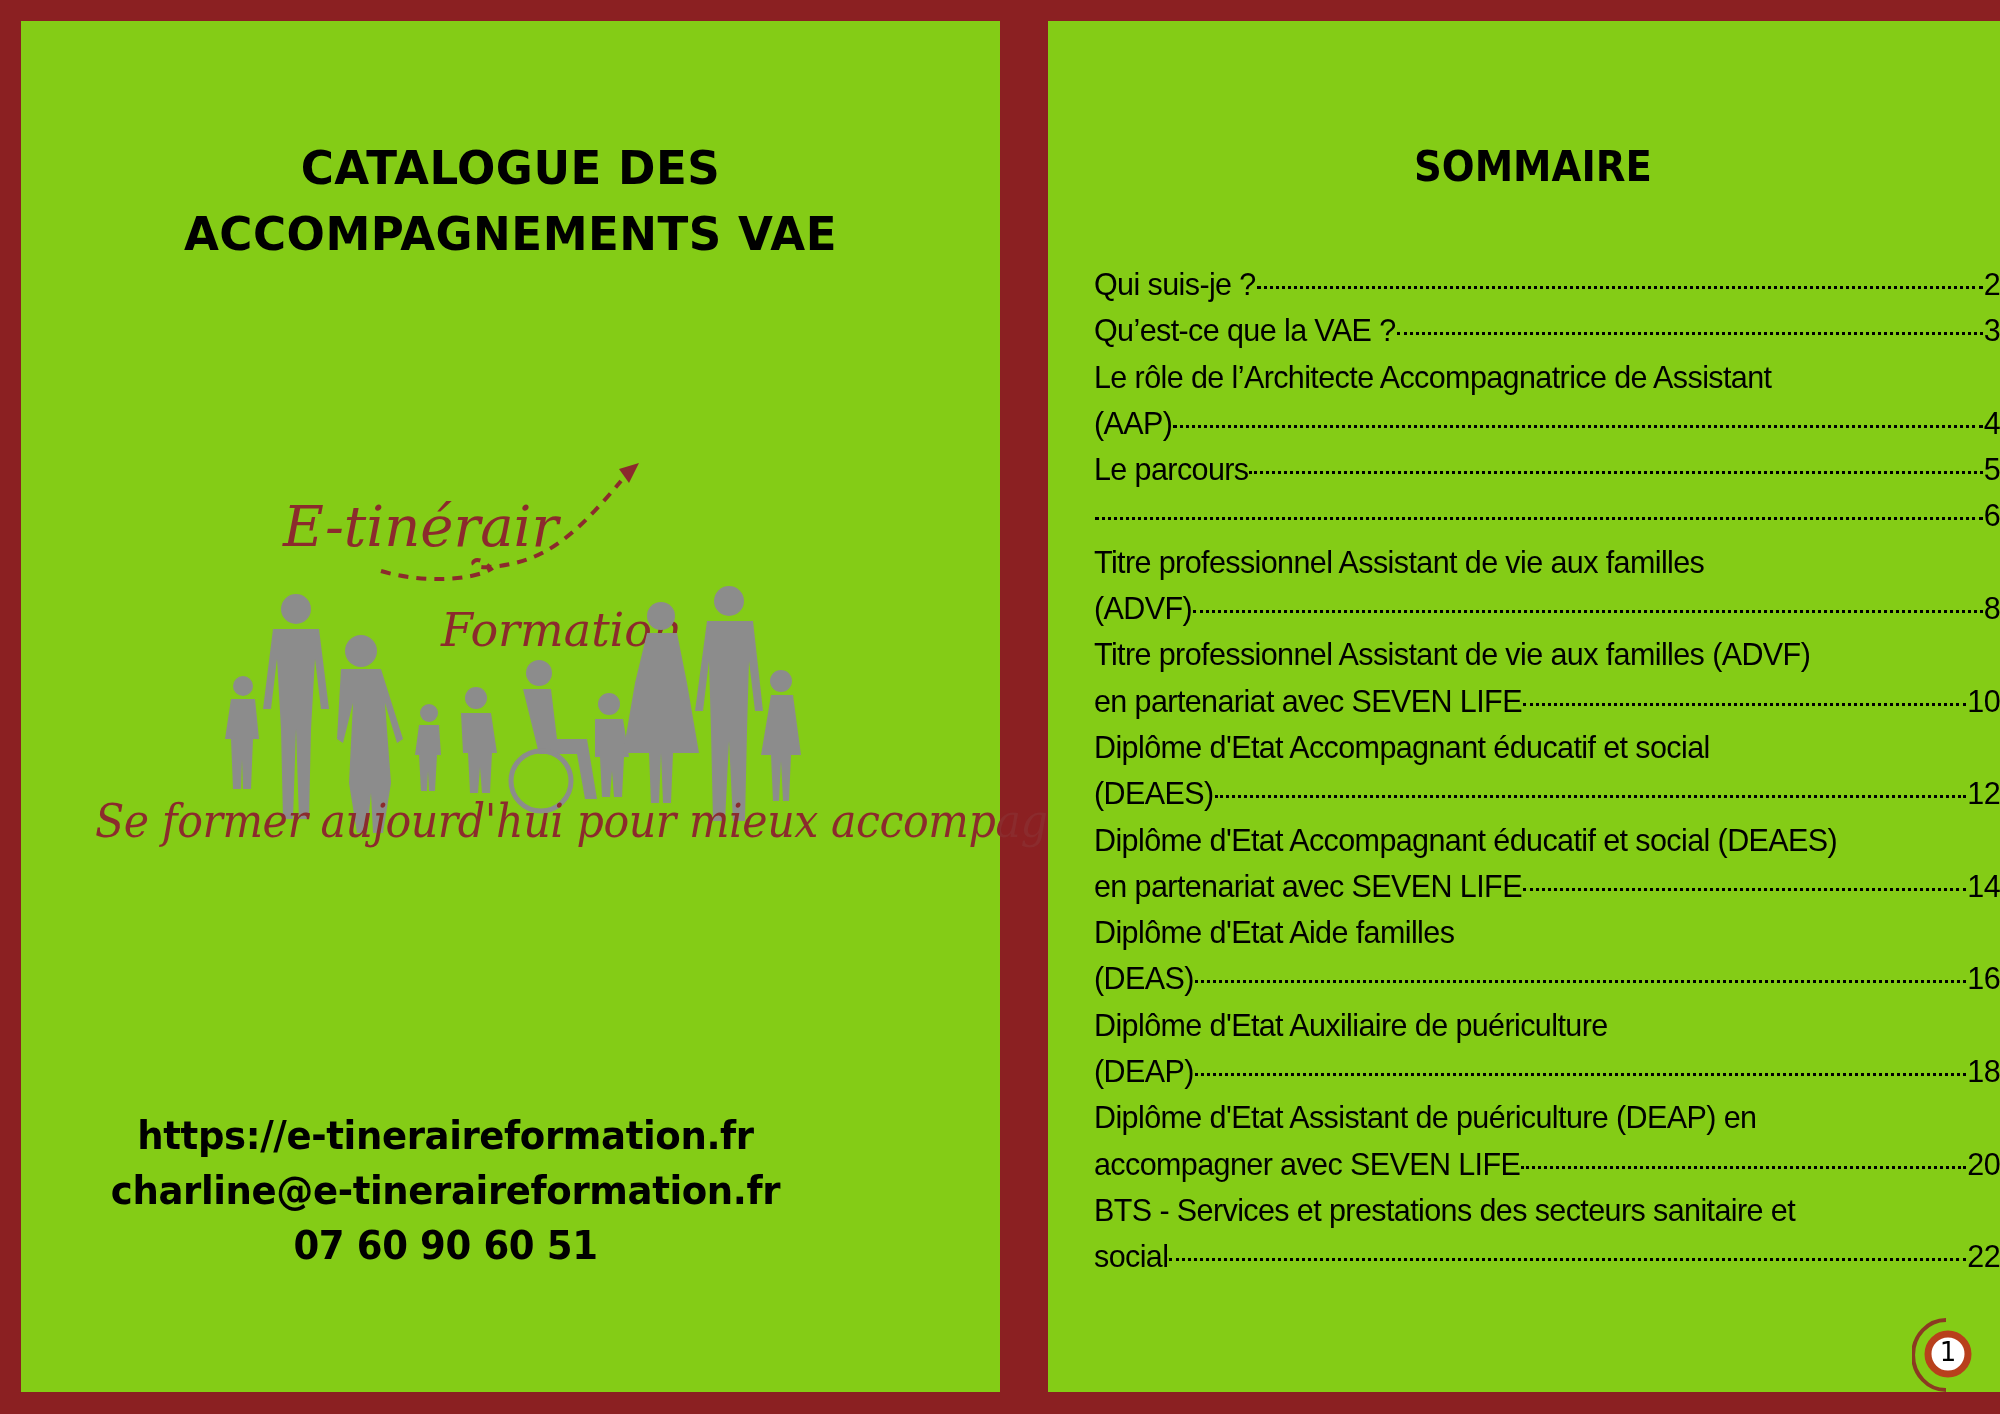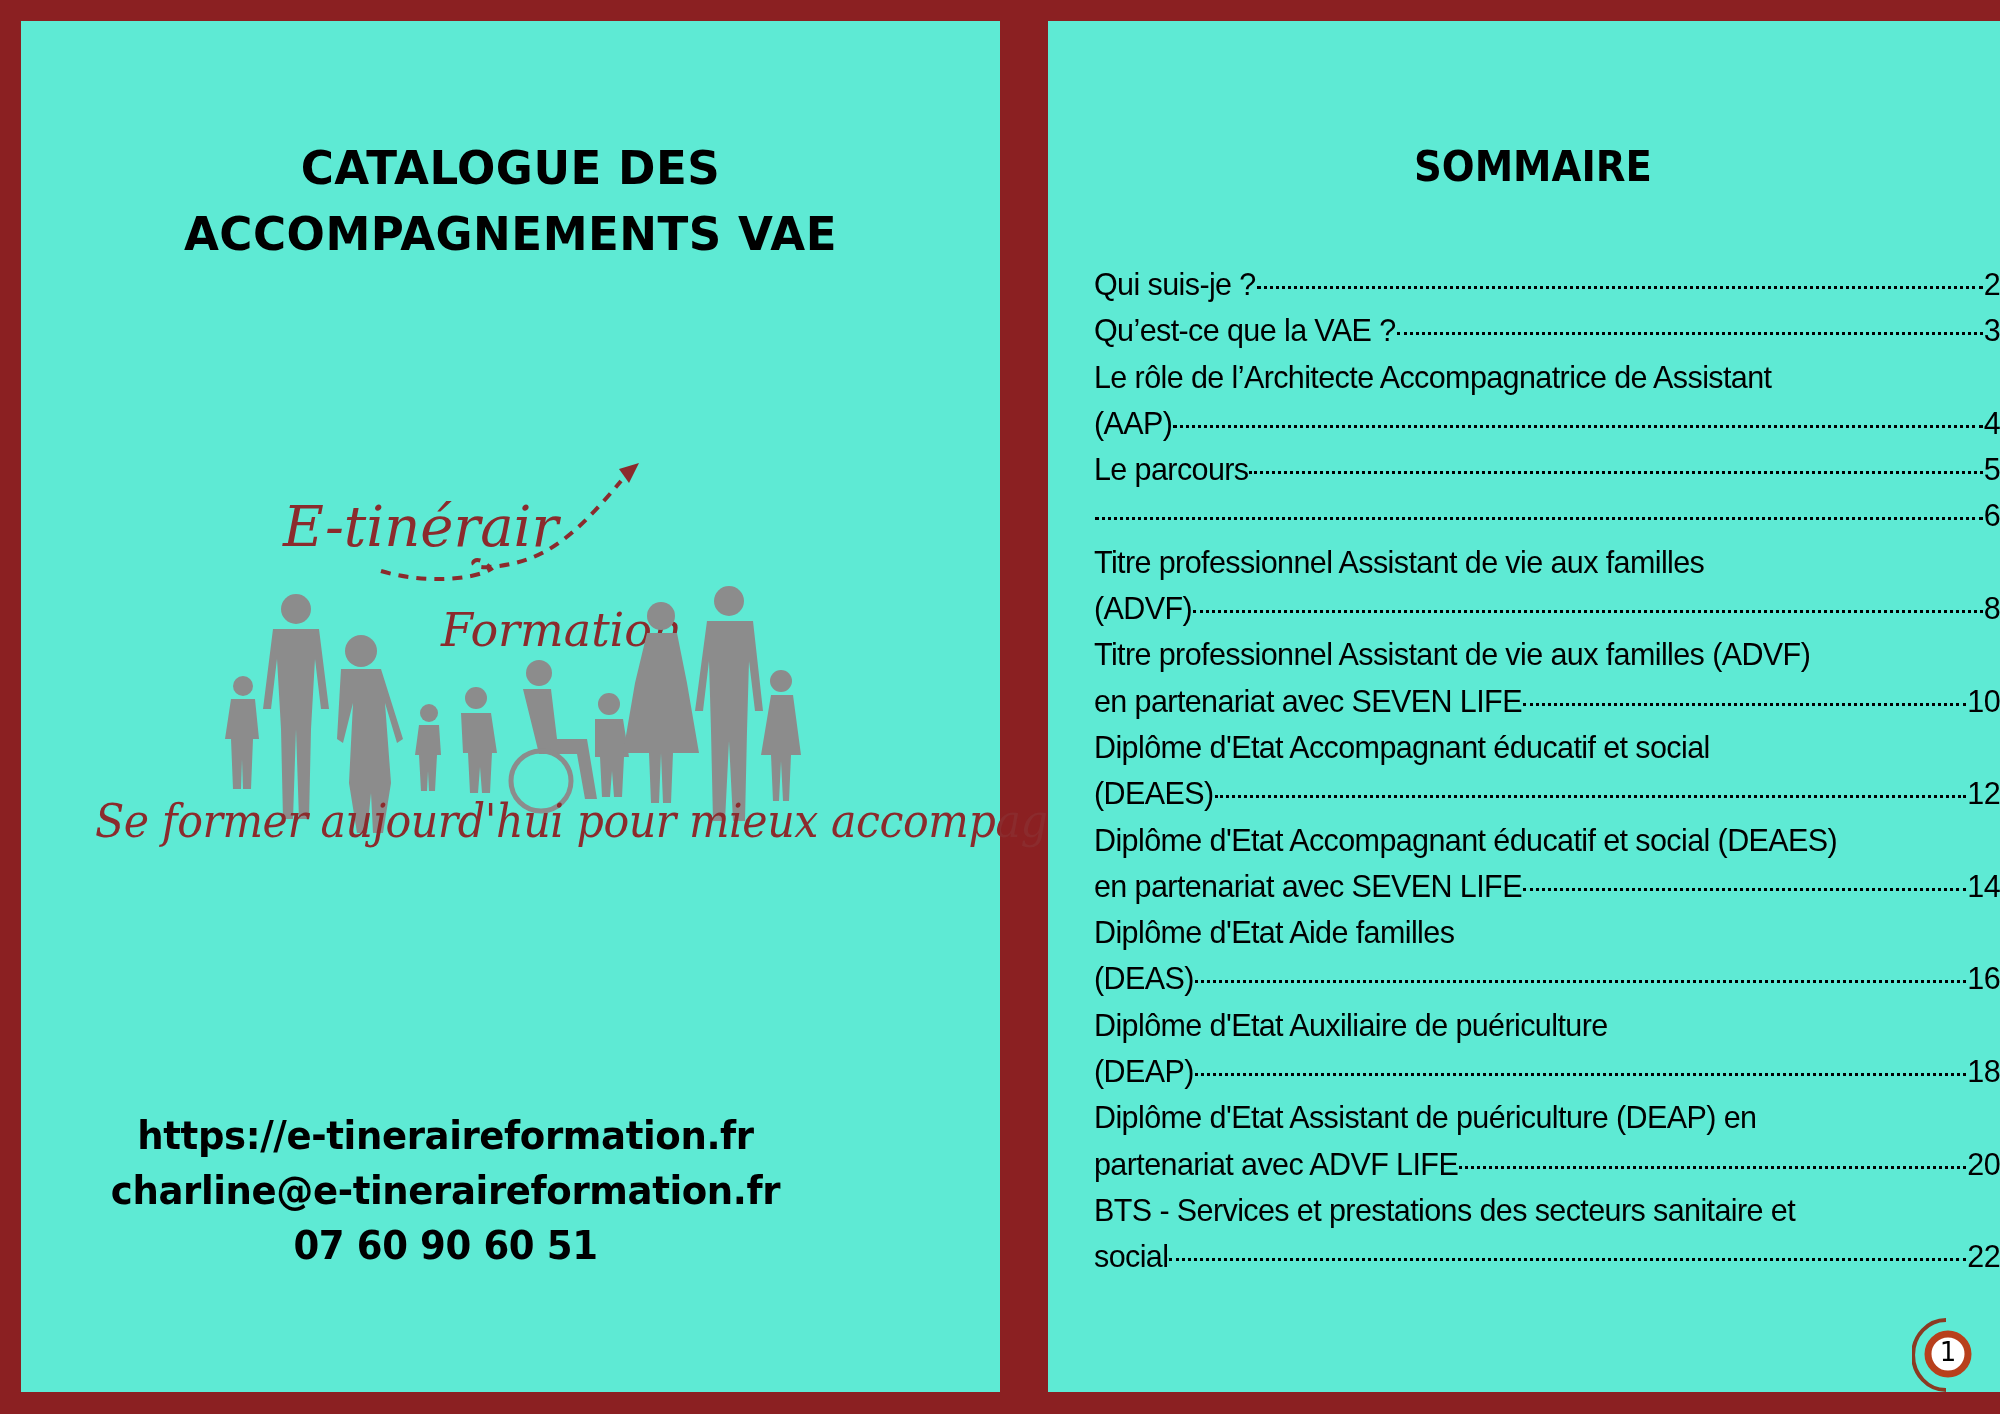--- a/index.html
+++ b/index.html
@@ -3,21 +3,21 @@
 <meta charset="utf-8">
 <style>
   html, body { margin: 0; padding: 0; }
   body {
     width: 2000px; height: 1414px; position: relative; overflow: hidden;
     background: #8b2022;
     font-family: "Liberation Sans", "DejaVu Sans", sans-serif;
     color: #000;
   }
   .page {
-    position: absolute; background: #5eead4;
+    position: absolute; background: #84cc16;
   }
   .page-left  { left: 21px;   top: 21px; width: 979px; height: 1371px; }
   .page-right { left: 1008px; top: 21px; width: 970px; height: 1371px; margin-left: 40px; }
 
   .cover-title {
     position: absolute; left: 0; width: 979px; top: 114px;
     text-align: center;
     font-family: "DejaVu Sans", sans-serif;
     font-weight: bold; font-size: 47px; line-height: 66px;
     letter-spacing: 0.5px; transform: scaleX(0.96);
@@ -214,21 +214,21 @@
         <div>Diplôme d'Etat Auxiliaire de puériculture</div>
         <div class="toc-line">
           <span class="label">(DEAP)</span>
           <span class="dots"></span>
           <span class="pg">18</span>
         </div>
       </div>
       <div class="toc-entry">
         <div>Diplôme d'Etat Assistant de puériculture (DEAP) en</div>
         <div class="toc-line">
-          <span class="label">partenariat avec ADVF LIFE</span>
+          <span class="label">accompagner avec SEVEN LIFE</span>
           <span class="dots"></span>
           <span class="pg">20</span>
         </div>
       </div>
       <div class="toc-entry">
         <div>BTS - Services et prestations des secteurs sanitaire et</div>
         <div class="toc-line">
           <span class="label">social</span>
           <span class="dots"></span>
           <span class="pg">22</span>

